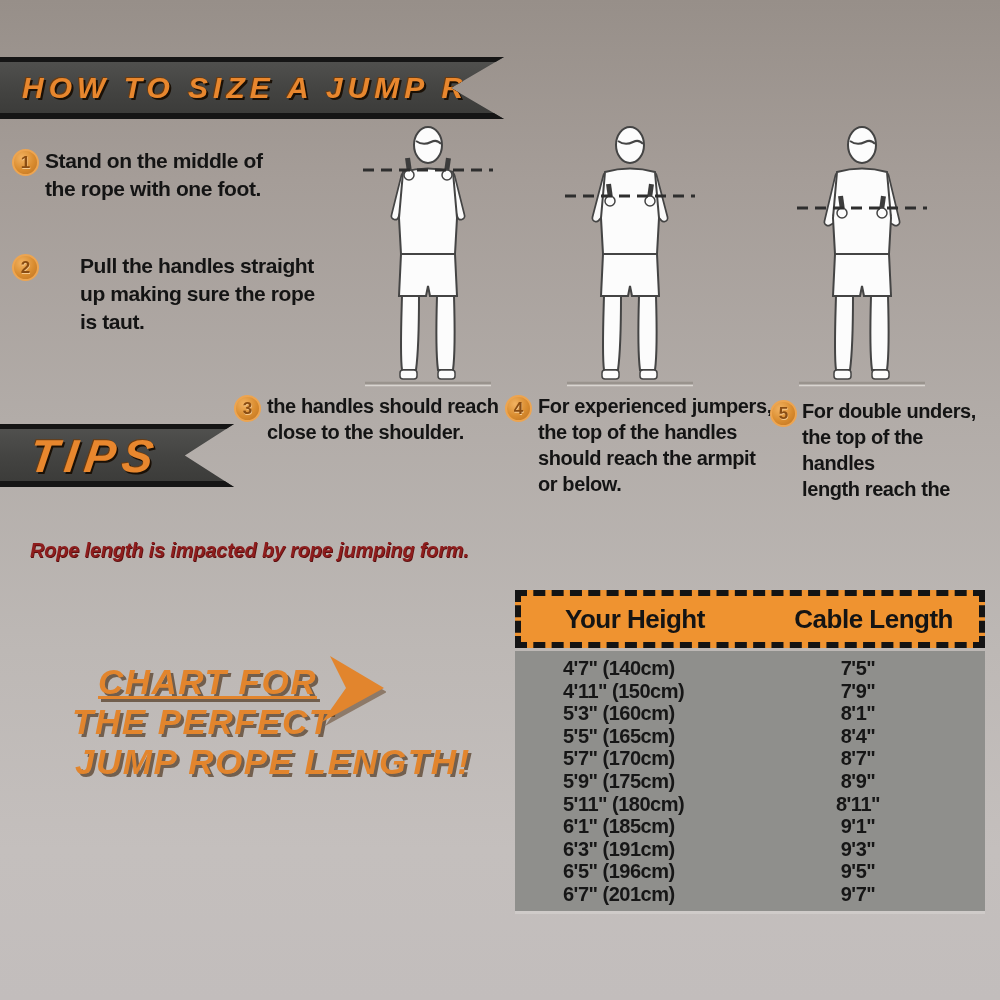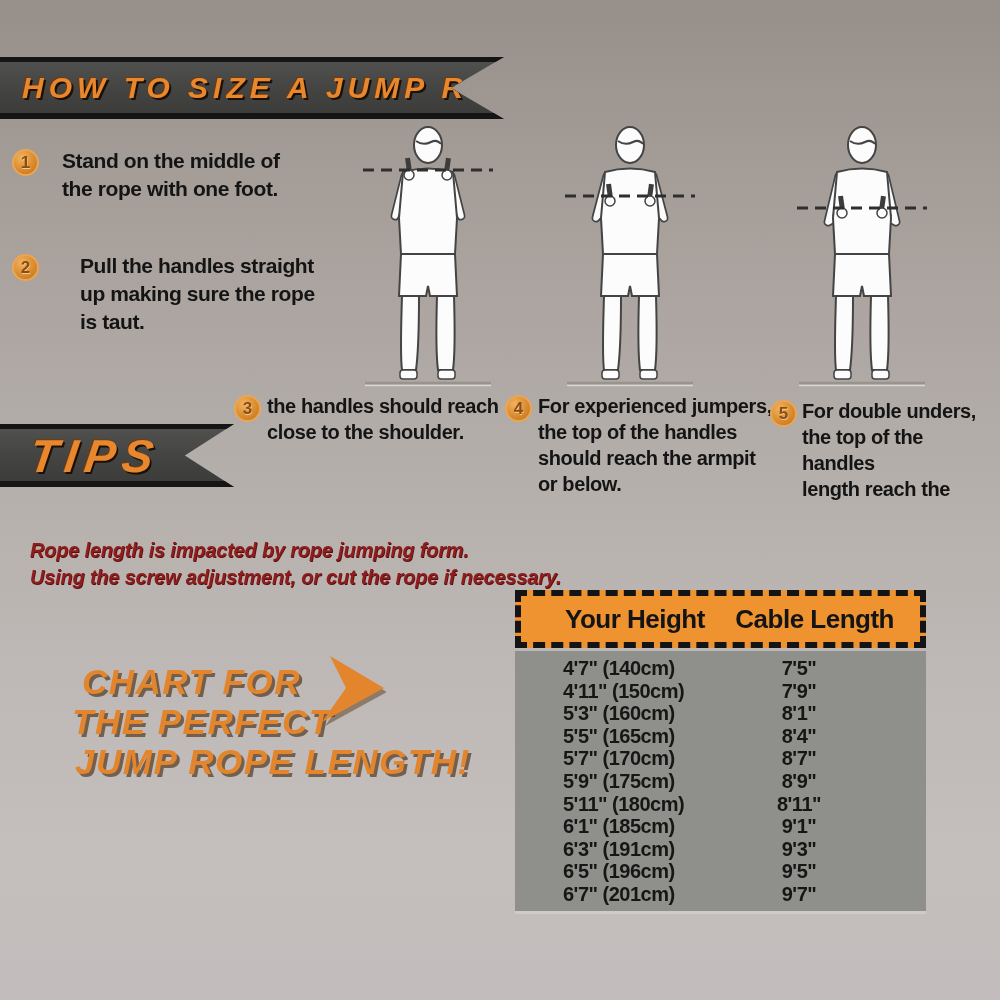--- a/index.html
+++ b/index.html
@@ -57,25 +57,25 @@
     line-height:27px; letter-spacing:-0.2px;
     text-shadow:0.6px 0.6px 0 #5a0e0e;
   }
   
   #chart-callout {
     position:absolute; left:72px; top:662px;
     font-size:35px; font-weight:bold; font-style:italic; color:#e2852d;
     line-height:40px; letter-spacing:1.5px; white-space:nowrap;
     text-shadow:3px 3px 0 rgba(62,33,6,0.6);
   }
-  #chart-callout .l1 { margin-left:10px; }
+  #chart-callout .l1 { margin-left:26px;text-decoration:underline; }
   #chart-callout .l3 { margin-left:3px; }
   #arrow-right { position:absolute; left:316px; top:648px; }
   
-  #sizing-table { position:absolute; left:515px; top:590px; width:411px; }
+  #sizing-table { position:absolute; left:515px; top:590px; width:470px; }
   #table-header {
     height:58px; background:#ef9330; border:6px dashed #141414;
     display:flex; align-items:center; justify-content:space-between;
     padding:0 26px 0 44px;
     font-size:26px; font-weight:bold; color:#141414; letter-spacing:-0.5px;
   }
   #table-body {
     margin-top:3px; background:#8f8f8c; padding:6px 0 5px;
     border-bottom:3px solid #cfcbc9;
   }
@@ -92,21 +92,21 @@
 </head>
 <body>
 
 <div id="stage">
 
   <div id="header-ribbon" class="ribbon">
     <div id="header-title">HOW TO SIZE A JUMP ROPE</div>
   </div>
 
   <div class="badge" style="left:12px; top:149px;">1</div>
-  <div class="step-text" style="left:45px; top:147px;margin-left:17px;">
+  <div class="step-text" style="left:45px; top:147px;">
     <div>Stand on the middle of</div>
     <div>the rope with one foot.</div>
   </div>
 
   <div class="badge" style="left:12px; top:254px;">2</div>
   <div class="step-text" style="left:45px; top:252px;margin-left:35px;">
     <div>Pull the handles straight</div>
     <div>up making sure the rope</div>
     <div>is taut.</div>
   </div>
@@ -203,21 +203,20 @@
       <line x1="0" y1="90" x2="130" y2="90" stroke="#2e2e2e" stroke-width="3" stroke-dasharray="11 7"></line>
     </svg>
   </div>
 
   <div id="tips-ribbon" class="ribbon">
     <div id="tips-title">TIPS</div>
   </div>
 
   <div id="tips-note">
     <div>Rope length is impacted by rope jumping form.</div>
-    <div>Using the screw adjustment, or cut the rope if necessary.</div>
   </div>
 
   <div id="chart-callout">
     <div class="l1">CHART FOR</div>
     <div class="l2">THE PERFECT</div>
     <div class="l3">JUMP ROPE LENGTH!</div>
   </div>
   <div id="arrow-right">
     <svg width="70" height="78" viewBox="0 0 70 78">
       <polygon points="14,8 68,40 6,74 30,40" fill="rgba(80,45,10,0.45)" transform="translate(3,4)"></polygon>

